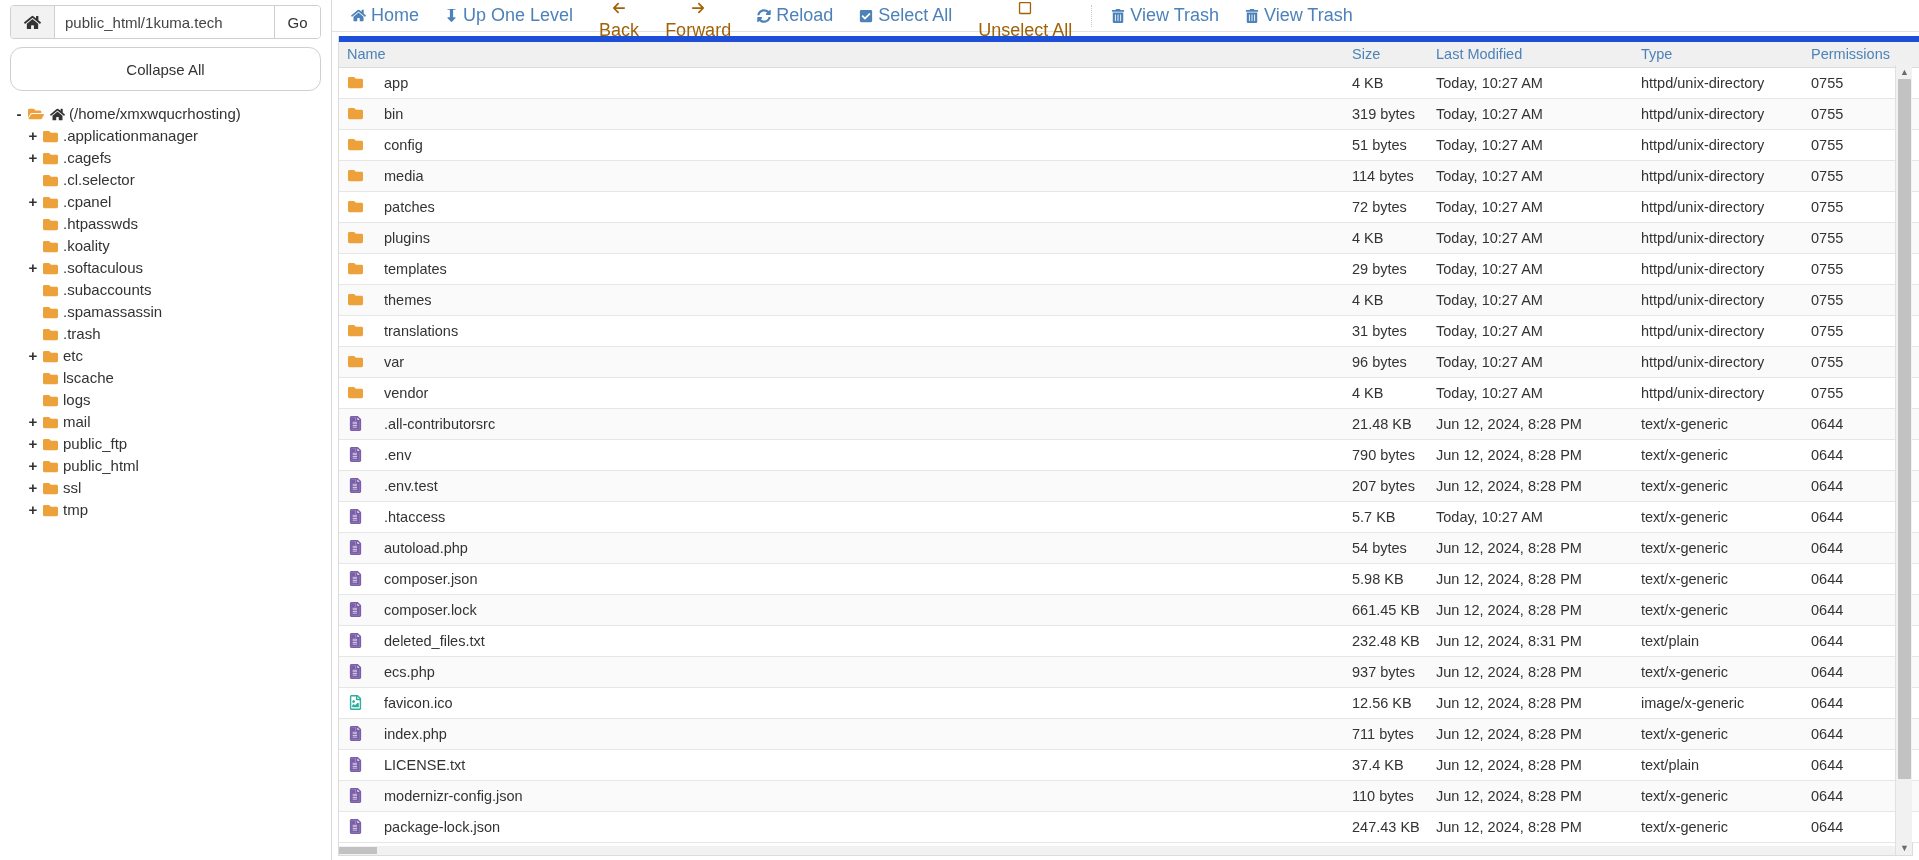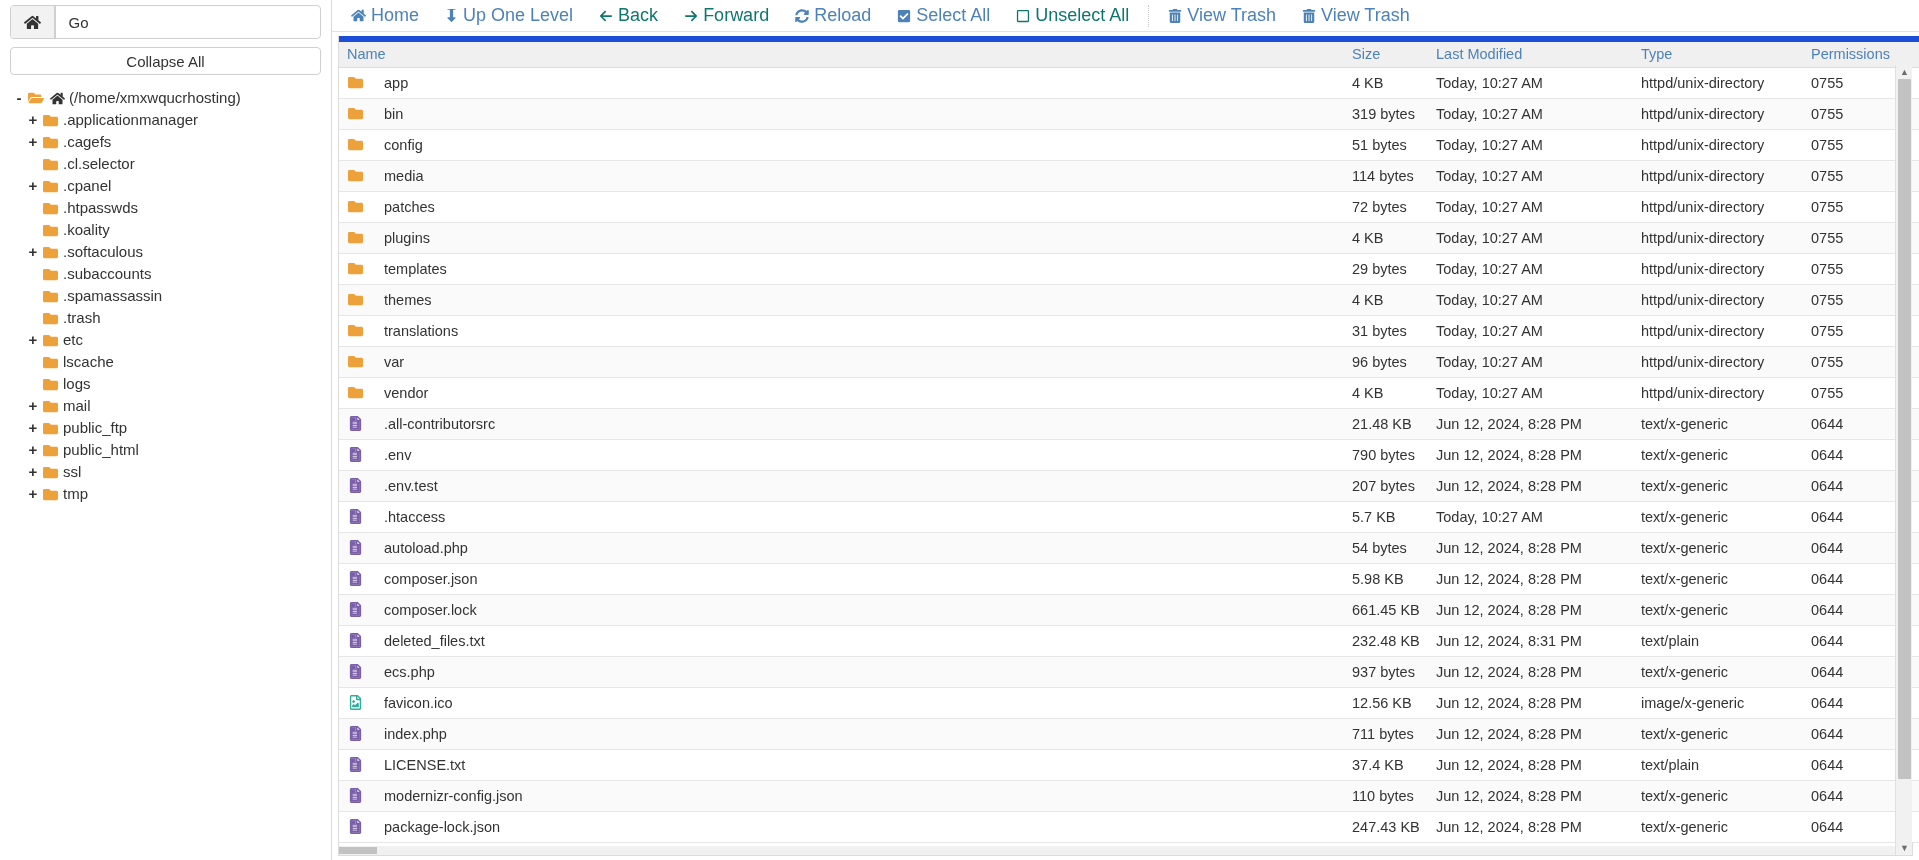--- a/index.html
+++ b/index.html
@@ -61,24 +61,24 @@
     width: 46px;
     background: #fff;
     border-left: 1px solid #cfcfcf;
     display: flex; align-items: center; justify-content: center;
     font-size: 15px;
     color: #333;
     cursor: pointer;
   }
 
   .collapse-all-btn {
-    height: 28px;
+    height: 44px;
     margin: 8px 10px 0 10px;
     border: 1px solid #cfcfcf;
-    border-radius: 4px;
+    border-radius: 12px;
     background: #ffffff;
     display: flex; align-items: center; justify-content: center;
     font-size: 15px;
     color: #333;
     cursor: pointer;
   }
 
   #tree {
     margin-top: 12px;
     padding-left: 12px;
@@ -140,21 +140,21 @@
     display: flex;
     align-items: center;
     gap: 5px;
     padding: 0 13px;
     height: 30px;
     font-size: 18px;
     color: #4d82b8;
     cursor: pointer;
     white-space: nowrap;
   }
-  .tb-item.disabled { color: #0f766e; cursor: default; }
+  .tb-item.disabled { color: #a16207; cursor: default; flex-direction: column; }
   .tb-item .tb-ico { display: inline-flex; align-items: center; }
   .tb-sep {
     width: 0;
     height: 22px;
     border-left: 1px dotted #c8c8c8;
     margin: 0 6px;
   }
 
   
   #table-wrap {
@@ -258,20 +258,21 @@
 <div id="app">
 
   <div id="left-pane">
 
     <div class="path-bar">
       <div class="path-home-btn">
         <svg width="17" height="17" viewBox="0 0 576 512" fill="currentColor" aria-hidden="true">
           <path d="M280.37 148.26L96 300.11V464a16 16 0 0 0 16 16l112.06-.29a16 16 0 0 0 15.92-16V368a16 16 0 0 1 16-16h64a16 16 0 0 1 16 16v95.64a16 16 0 0 0 16 16.05L464 480a16 16 0 0 0 16-16V300L295.67 148.26a12.19 12.19 0 0 0-15.3 0zM571.6 251.47L488 182.56V44.05a12 12 0 0 0-12-12h-56a12 12 0 0 0-12 12v72.61L318.47 43a48 48 0 0 0-61 0L4.34 251.47a12 12 0 0 0-1.6 16.9l25.5 31A12 12 0 0 0 45.15 301l235.22-193.74a12.19 12.19 0 0 1 15.3 0L530.9 301a12 12 0 0 0 16.9-1.6l25.5-31a12 12 0 0 0-1.7-16.93z"></path>
         </svg>
       </div>
+      <input class="path-input" value="public_html/1kuma.tech" placeholder="Enter path" style="">
       <div class="path-go-btn">Go</div>
     </div>
 
     <div class="collapse-all-btn">Collapse All</div>
 
     <div id="tree">
         <div class="tree-node" style="padding-left: 0px;">
           <span class="tree-toggle">-</span>
           <span class="tree-ficon">
             <svg width="16" height="16" viewBox="0 0 576 512" fill="#eda13a">

